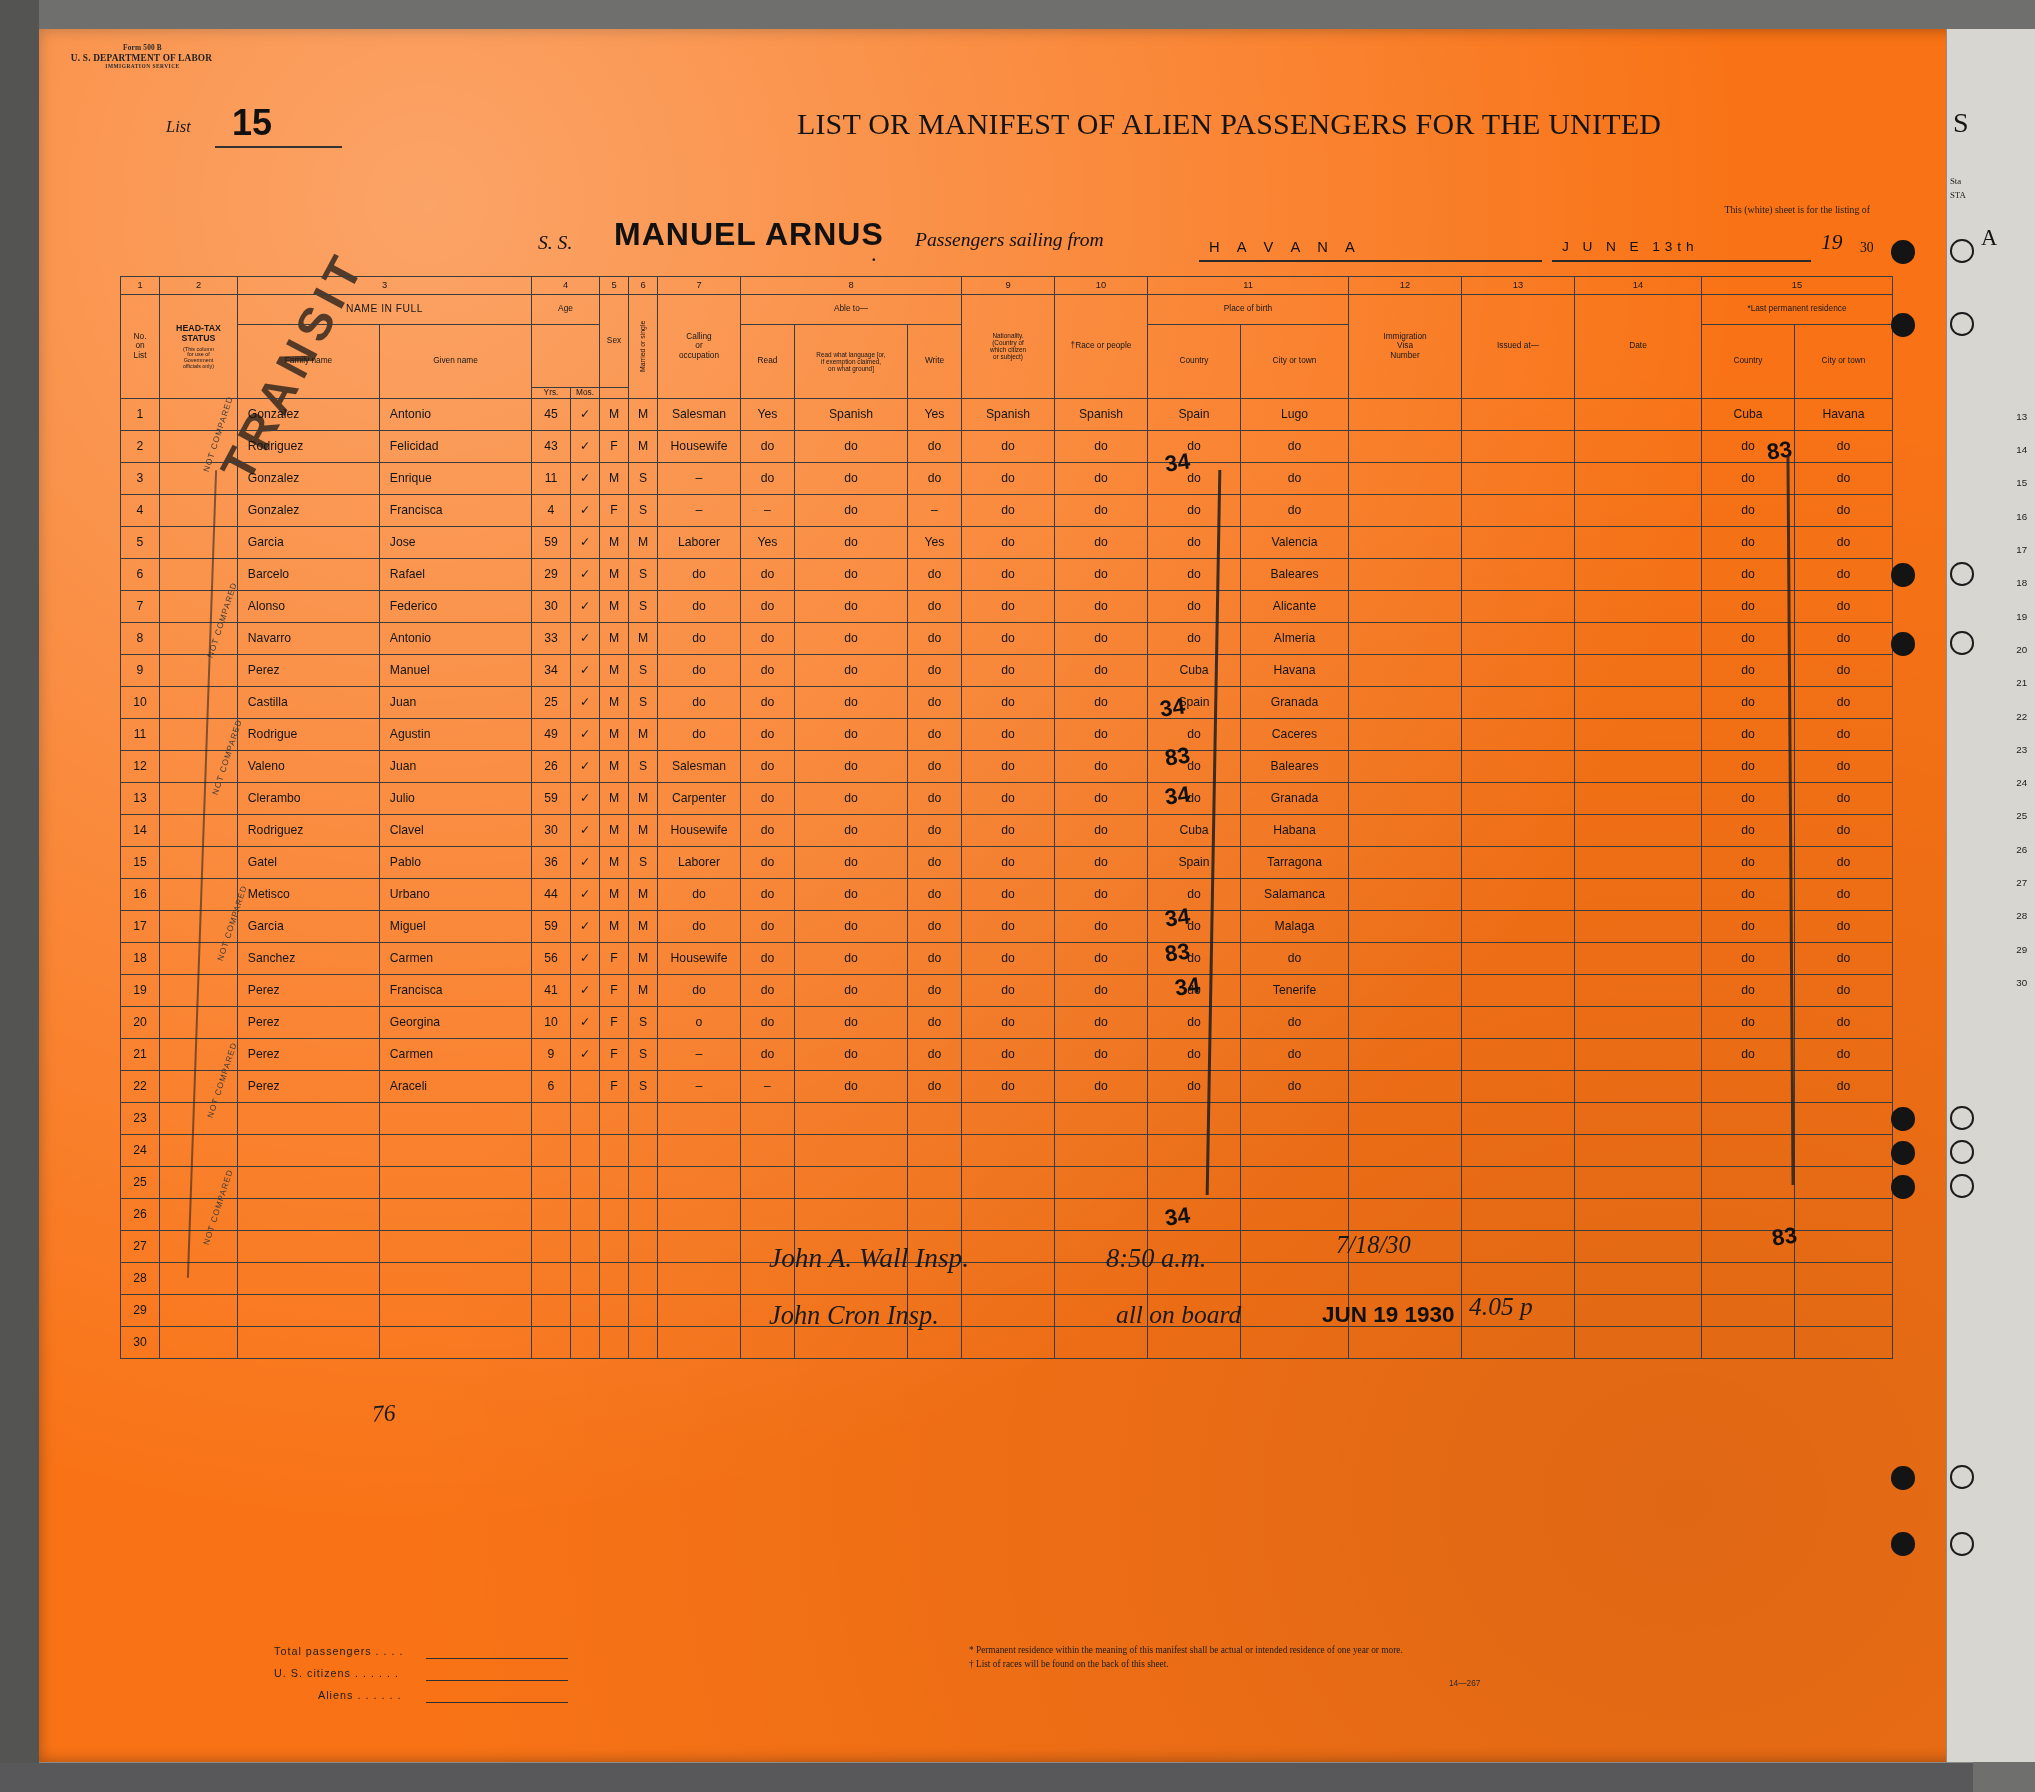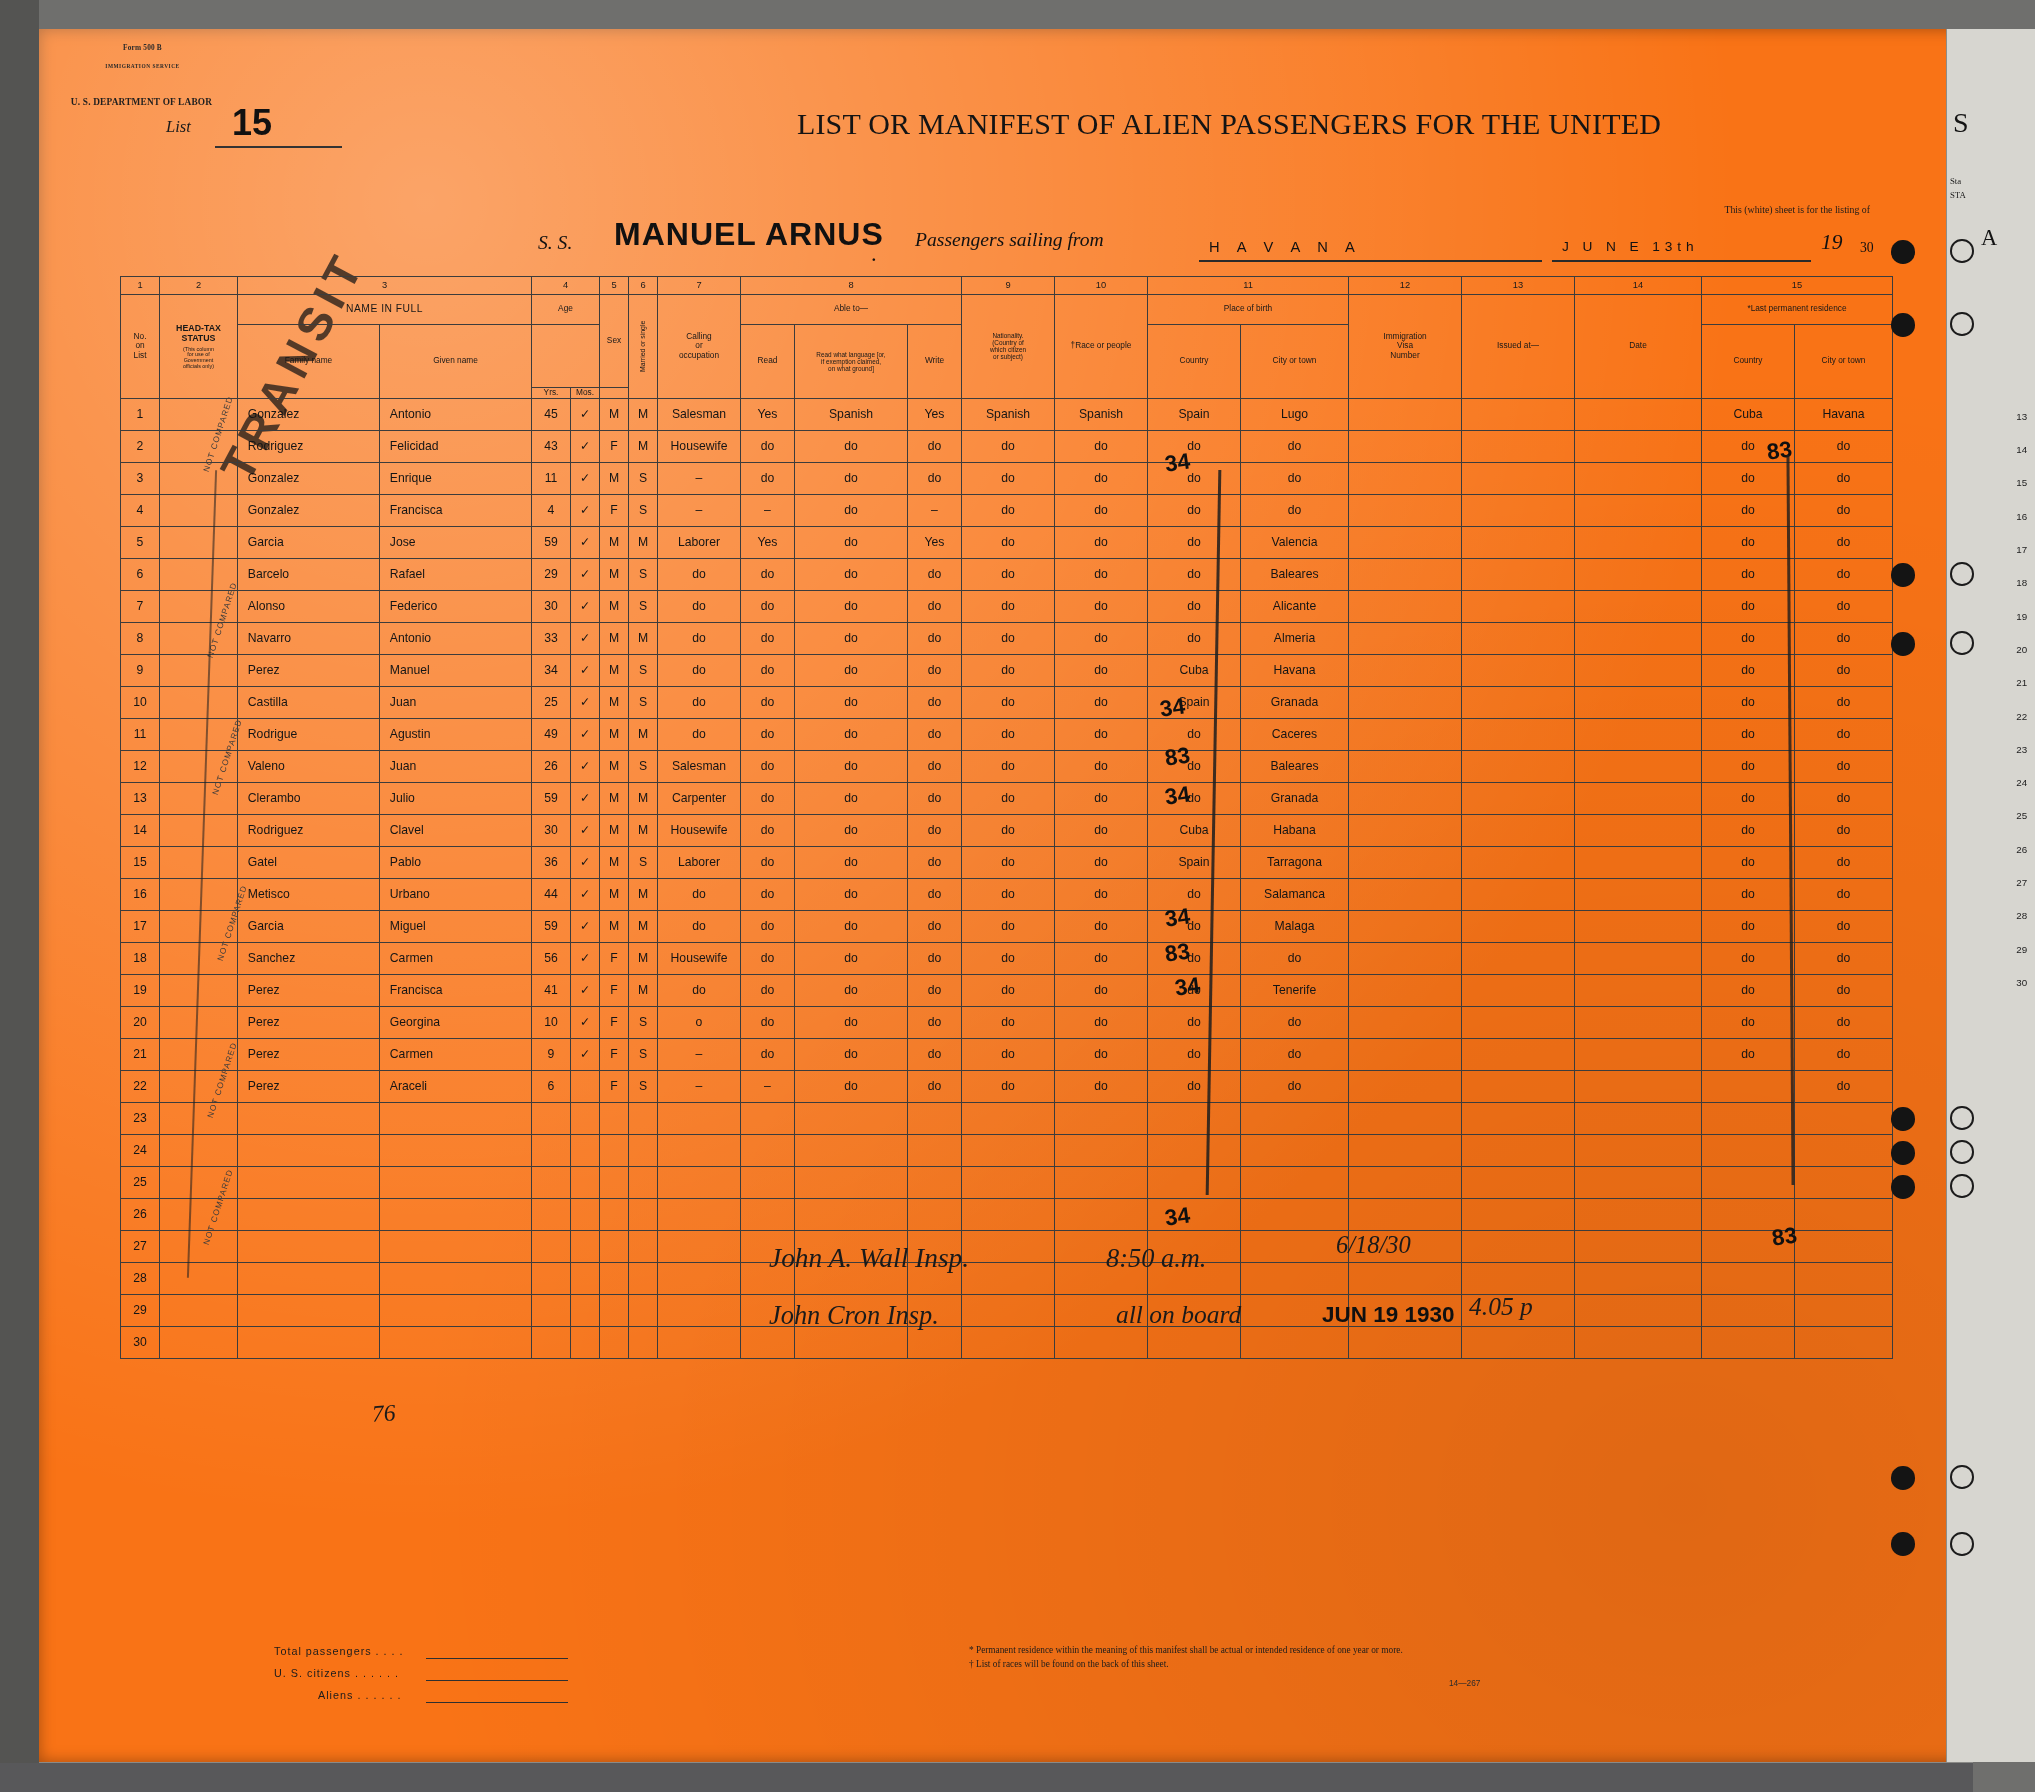--- a/index.html
+++ b/index.html
@@ -32,21 +32,21 @@
   .scanedge-r{position:absolute;right:0;top:0;width:62px;height:1793px;background:#6f6f6d;}
 
   
   #rightpage{
     position:absolute;left:1946px;top:29px;width:89px;height:1733px;
     background:#d7d6d0;border-left:1.5px solid #8e8d88;
   }
 
   
   .formno{position:absolute;left:47px;top:13.7px;font-size:7.3px;font-weight:bold;letter-spacing:0.2px;color:#2a2a2a;text-align:center;width:113px;}
-  .deptline{position:absolute;left:29px;top:23.5px;font-size:9.3px;font-weight:bold;color:#1f1f1f;letter-spacing:0.2px;width:147px;text-align:center;margin-top:44px;}
+  .deptline{position:absolute;left:29px;top:23.5px;font-size:9.3px;font-weight:bold;color:#1f1f1f;letter-spacing:0.2px;width:147px;text-align:center;}
   .immserv{position:absolute;left:47px;top:34px;font-size:5.4px;font-weight:bold;color:#2a2a2a;letter-spacing:0.5px;width:113px;text-align:center;}
 
   .listword{position:absolute;left:127px;top:88px;font-size:16.6px;font-style:italic;font-family:"Liberation Serif",serif;color:#1b1b1b;}
   .listnum{position:absolute;left:193px;top:73px;font-size:36px;font-weight:bold;color:#111;font-family:"Liberation Sans",sans-serif;}
   .listrule{position:absolute;left:176px;top:117px;width:127px;height:1.5px;background:#333;}
 
   .maintitle{position:absolute;left:578px;top:78px;width:1224px;text-align:center;font-size:30px;color:#141414;font-family:"Liberation Serif",serif;letter-spacing:0.2px;}
   .subtitle1{position:absolute;left:392px;top:147px;width:1439px;text-align:center;font-size:9.8px;color:#1c1c1c;}
   .subtitle3{position:absolute;left:392px;top:175px;width:1439px;text-align:right;font-size:9.8px;color:#1c1c1c;}
 
@@ -991,21 +991,21 @@
     <div class="stampnum" style="left:1126px;top:1175px;font-size:22.5px;">34</div>
     <div class="stampnum" style="left:1728px;top:409px;font-size:22.5px;">83</div>
     <div class="stampnum" style="left:1733px;top:1195px;font-size:22.5px;">83</div>
 
     <div class="penline" style="left:1173px;top:441px;width:3.4px;height:725px;transform:rotate(1deg);opacity:.85;"></div>
     <div class="penline" style="left:1750px;top:426px;width:2.9px;height:730px;transform:rotate(-.4deg);opacity:.8;"></div>
     <div class="penline" style="left:162px;top:441px;width:2px;height:808px;transform:rotate(2deg);opacity:.55;"></div>
 
     <div class="hand" style="left:730px;top:1214px;font-size:27.4px;">John A. Wall Insp.</div>
     <div class="hand" style="left:1067px;top:1214px;font-size:26.4px;">8:50 a.m.</div>
-    <div class="hand" style="left:1297px;top:1202px;font-size:24.5px;">6/18/30</div>
+    <div class="hand" style="left:1297px;top:1202px;font-size:24.5px;">7/18/30</div>
 
     <div class="hand" style="left:730px;top:1271px;font-size:26.4px;">John Cron Insp.</div>
     <div class="hand" style="left:1077px;top:1271px;font-size:25.5px;">all on board</div>
     <div class="stampnum" style="left:1283px;top:1273px;font-size:22.5px;transform:rotate(0deg);font-weight:bold;">JUN 19 1930</div>
     <div class="hand" style="left:1430px;top:1263px;font-size:25.5px;">4.05 p</div>
 
     <div class="hand" style="left:333px;top:1371px;font-size:23.5px;transform:rotate(-4deg);">76</div>
 
     <div class="foot tp">Total passengers  .  .  .  .</div>
     <div class="footrule" style="left:387px;top:1629px;width:142px;"></div>

